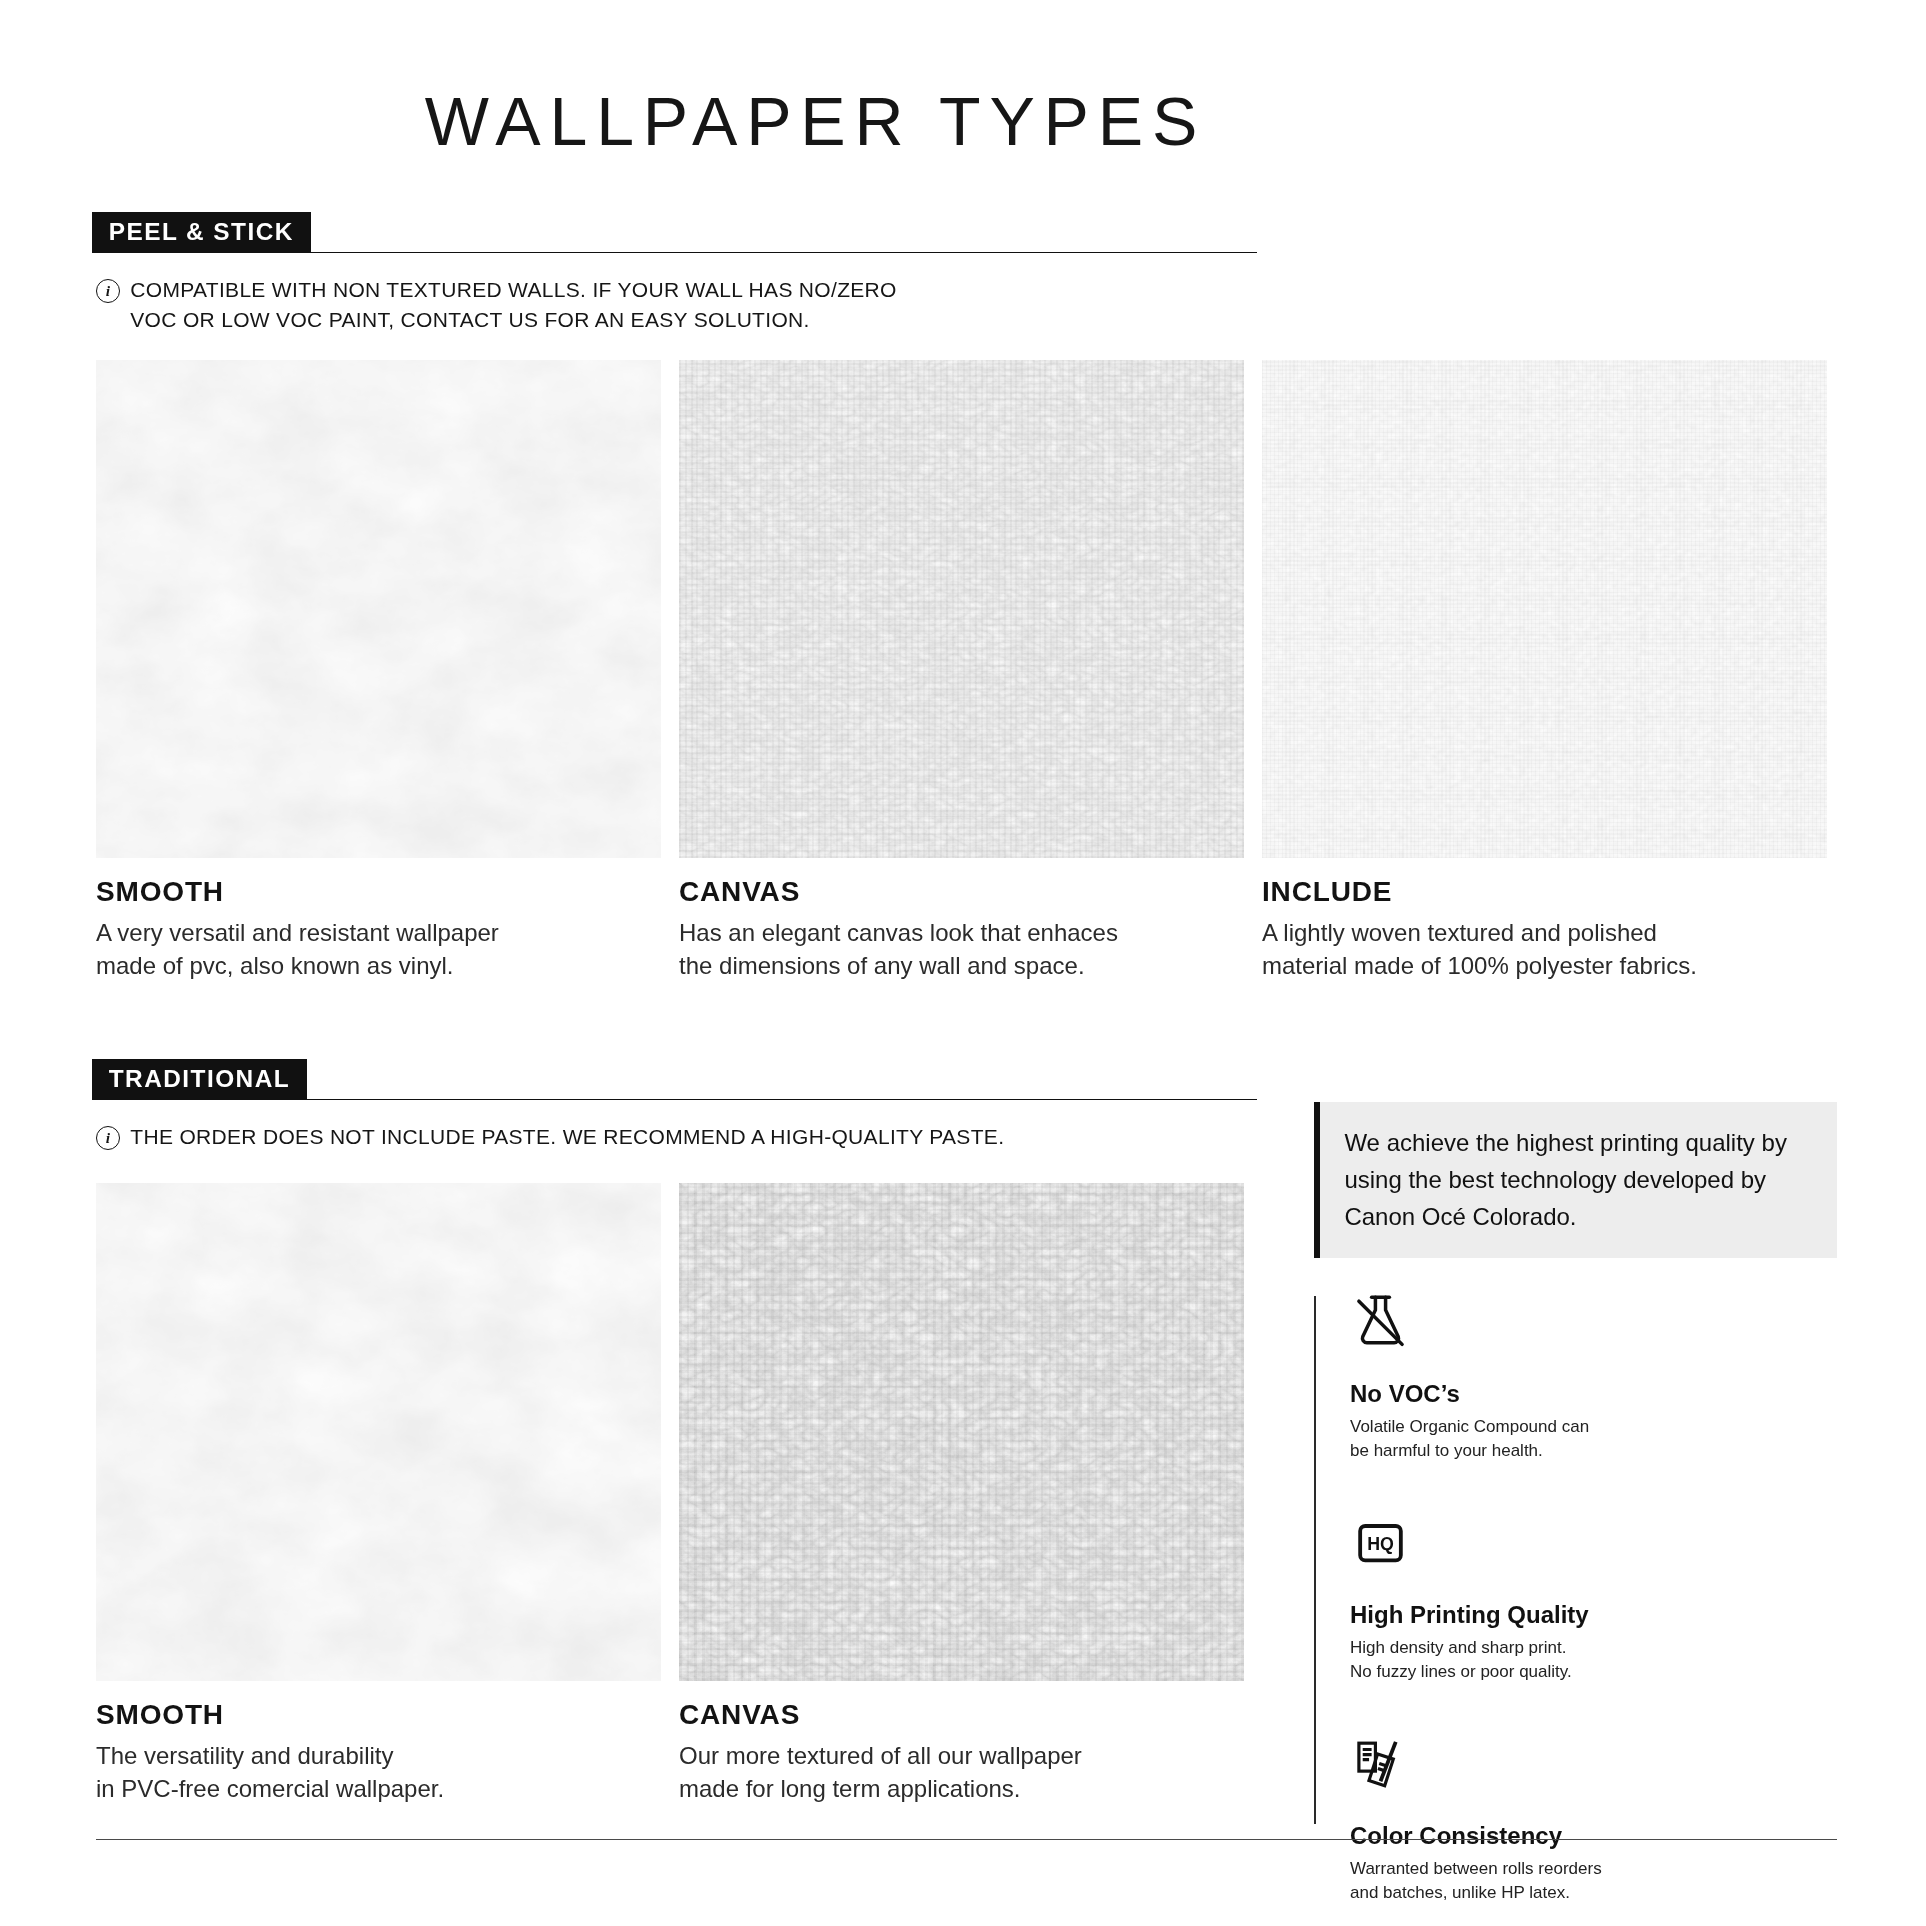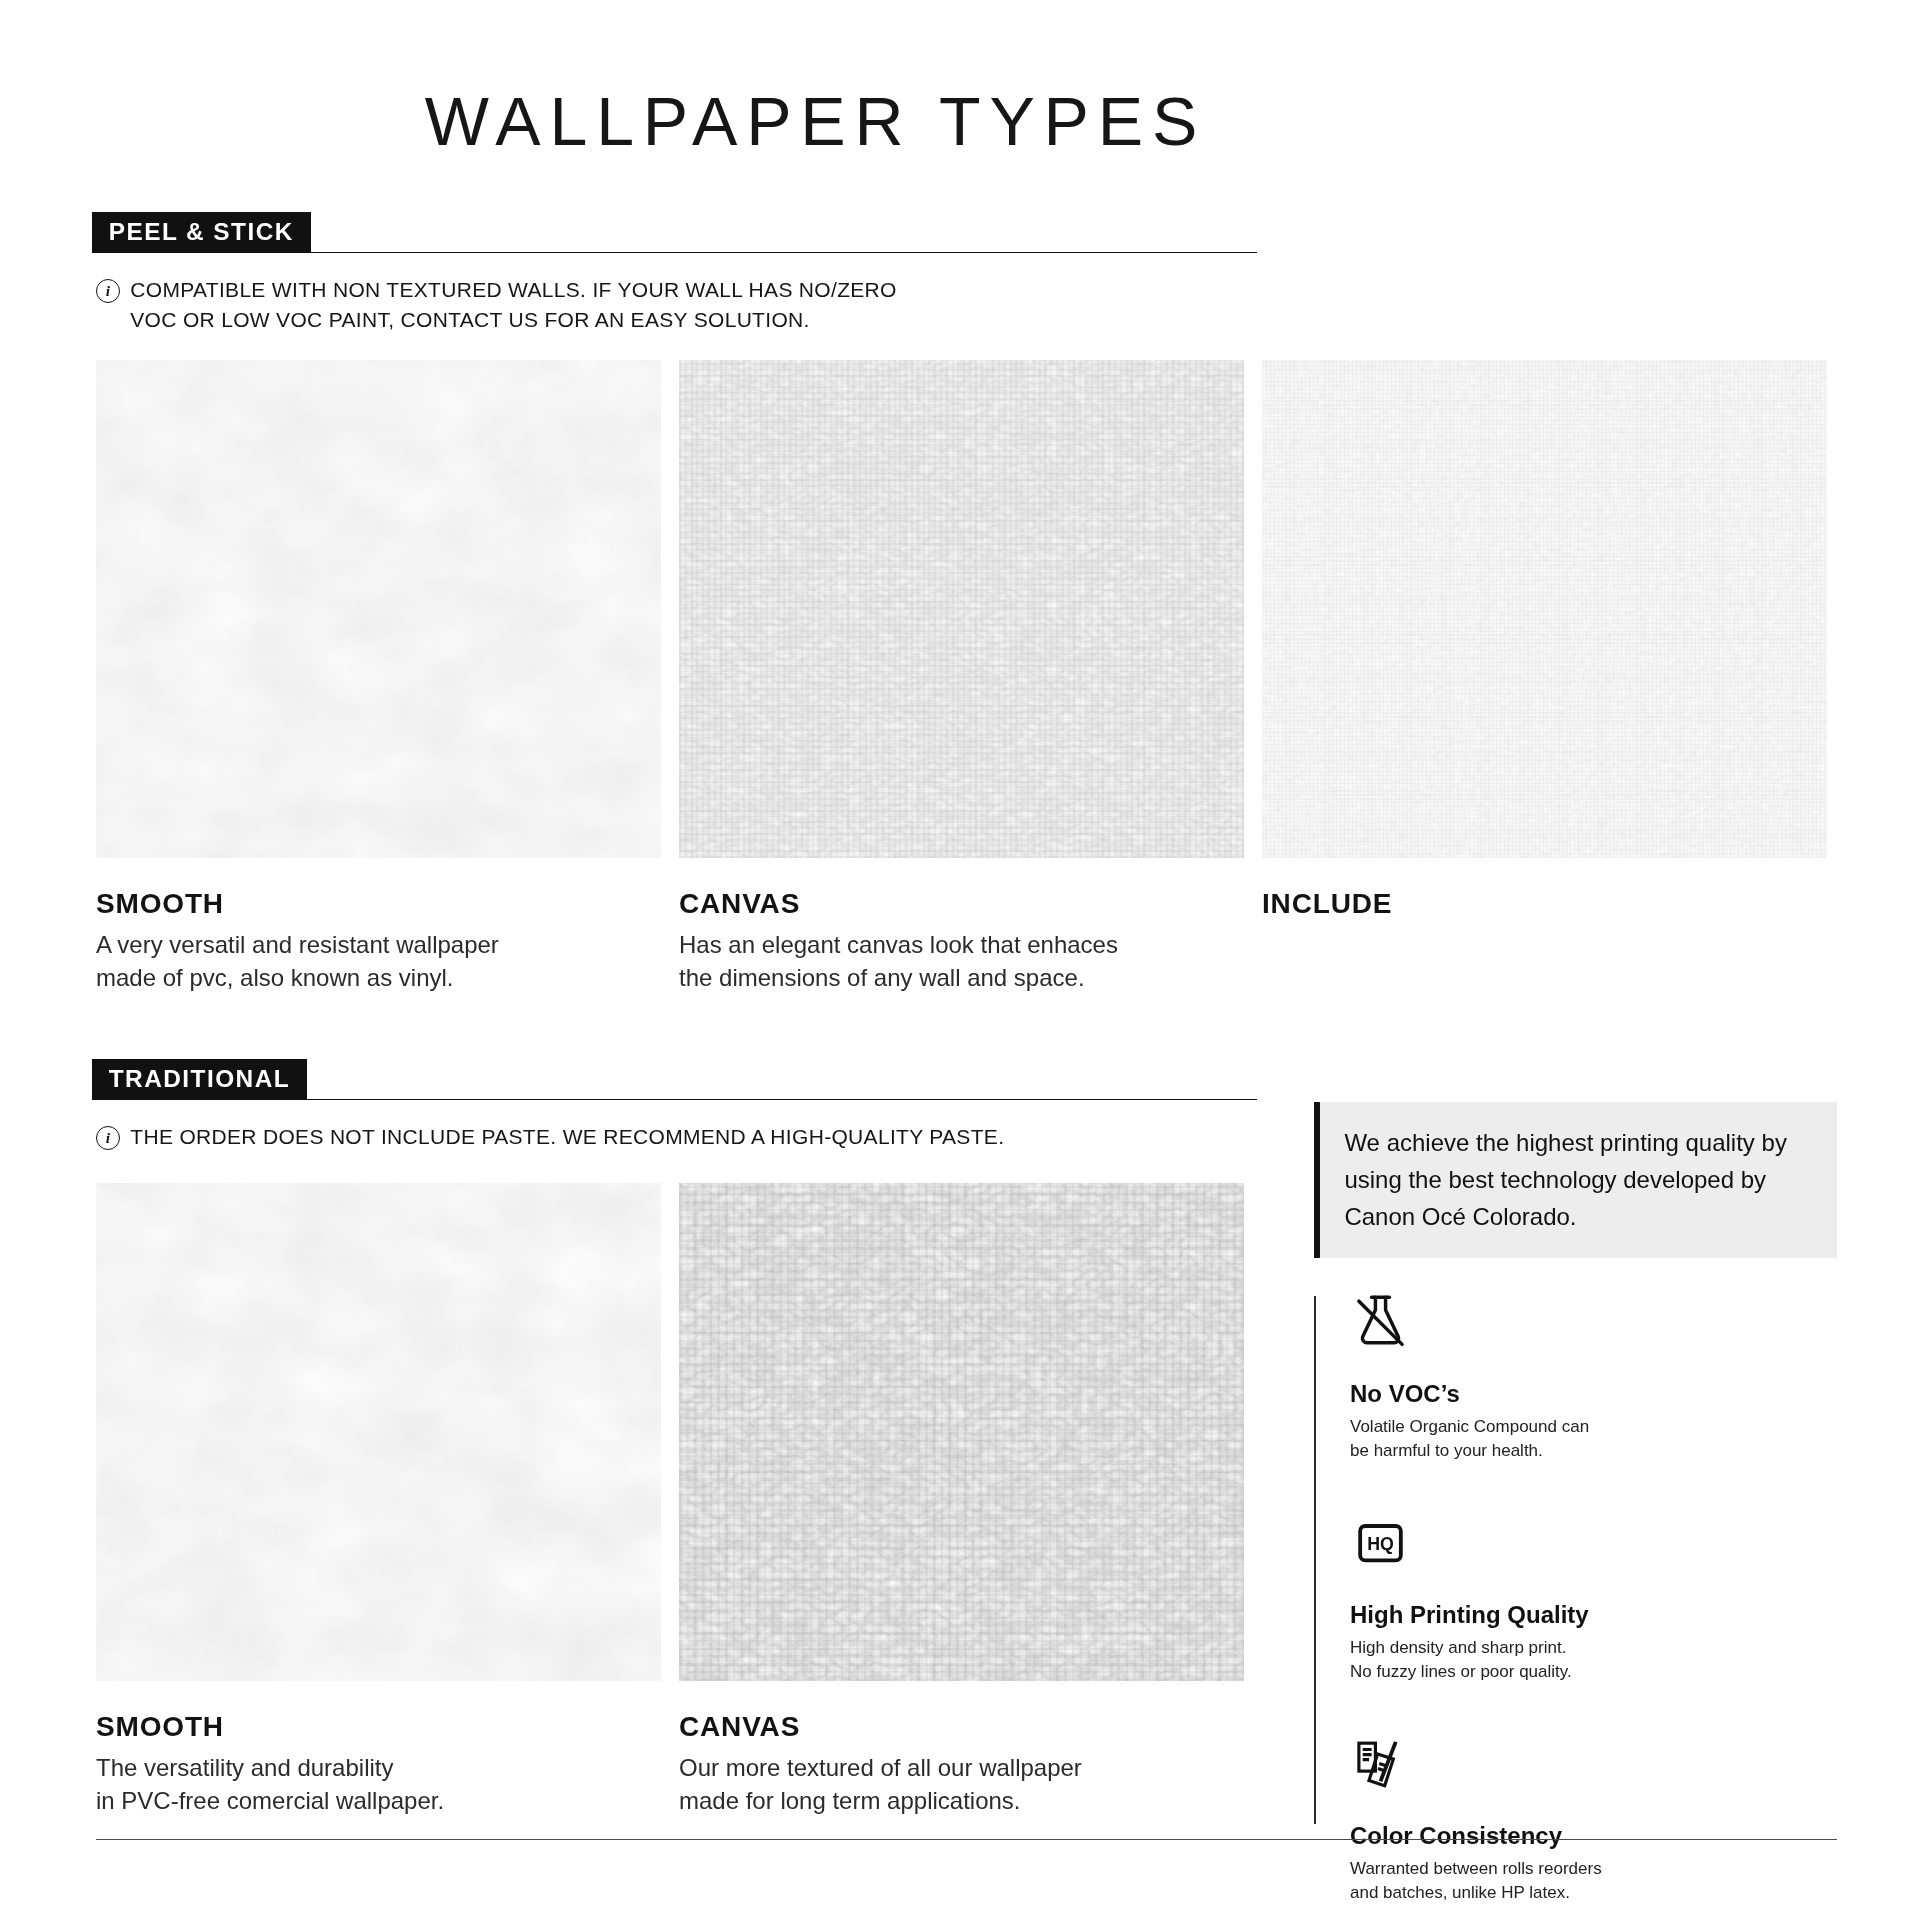--- a/index.html
+++ b/index.html
@@ -58,21 +58,21 @@
     background:
       repeating-linear-gradient(90deg, rgba(90,90,90,0.04) 0 1.3px, rgba(255,255,255,0) 1.3px 3.9px),
       repeating-linear-gradient(0deg,  rgba(90,90,90,0.035) 0 1.3px, rgba(255,255,255,0) 1.3px 3.9px);
   }
   .sw-coarse::after{
     background:
       repeating-linear-gradient(90deg, rgba(60,60,60,0.06) 0 2.6px, rgba(255,255,255,0) 2.6px 7.7px),
       repeating-linear-gradient(0deg,  rgba(60,60,60,0.05) 0 2.6px, rgba(255,255,255,0) 2.6px 7.7px);
   }
   .sw-name{
-    margin-top:30px;font-size:28px;font-weight:700;letter-spacing:0.03em;color:#131313;
+    margin-top:18px;font-size:28px;font-weight:700;letter-spacing:0.03em;color:#131313;
   }
   .sw-desc{
     margin-top:8px;font-size:24px;line-height:1.38;color:#2b2b2b;white-space:pre-line;
   }
 
   
   .quality-box{
     position:absolute;left:1314px;top:1102px;width:523px;box-sizing:border-box;
     background:#ededed;border-left:6.4px solid #111;
     padding:22px 24.4px;font-size:24px;line-height:1.55;color:#111;
@@ -189,20 +189,22 @@
       <div class="sw-desc">Has an elegant canvas look that enhaces
 the dimensions of any wall and space.</div>
     </div>
     <div class="cell">
       <div class="sw sw-weave-fine">
         <svg class="tex" preserveAspectRatio="none" viewBox="0 0 880 776" width="565" height="498">
             <rect width="100%" height="100%" filter="url(#nz-fabric)"></rect>
           </svg>
       </div>
       <div class="sw-name">INCLUDE</div>
+      <div class="sw-desc">A lightly woven textured and polished
+material made of 100% polyester fabrics.</div>
     </div>
   </div>
 
   <div class="sec-header" style="top:1059px">
     <span class="badge">TRADITIONAL</span>
   </div>
 
   <div class="note" style="top:1122px;width:1091px">
     <span class="info-i">
         <span>i</span>

